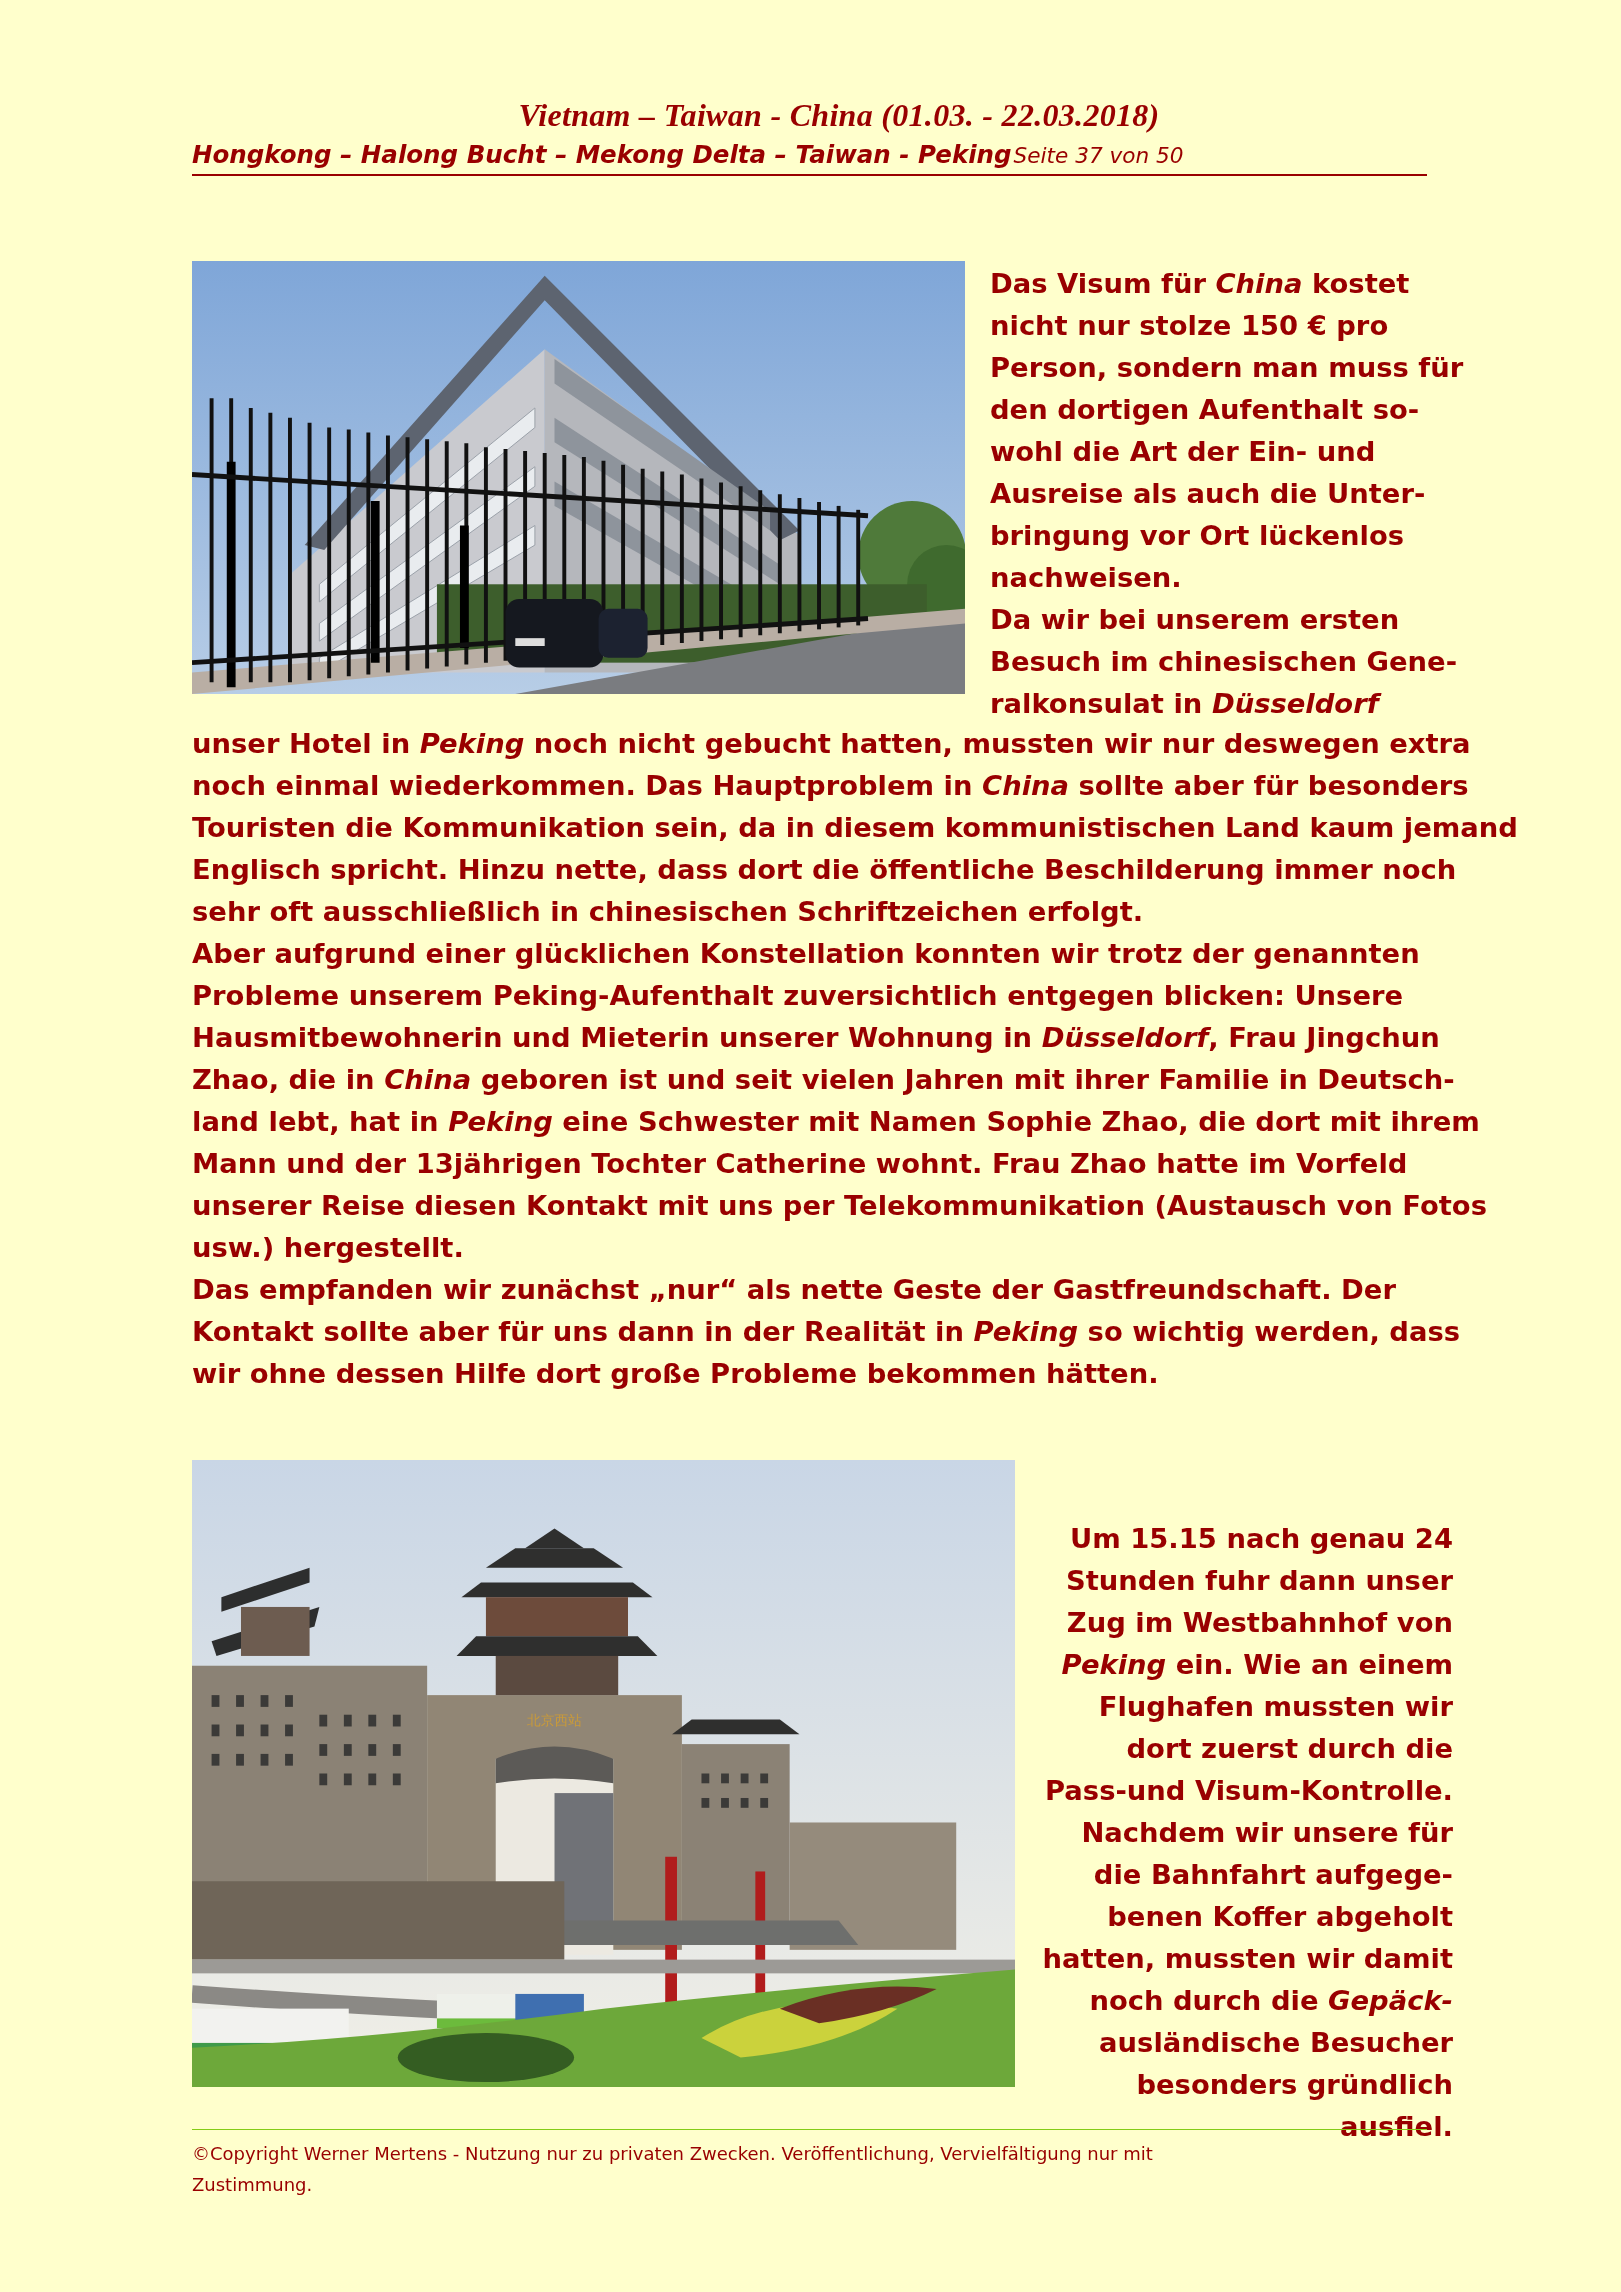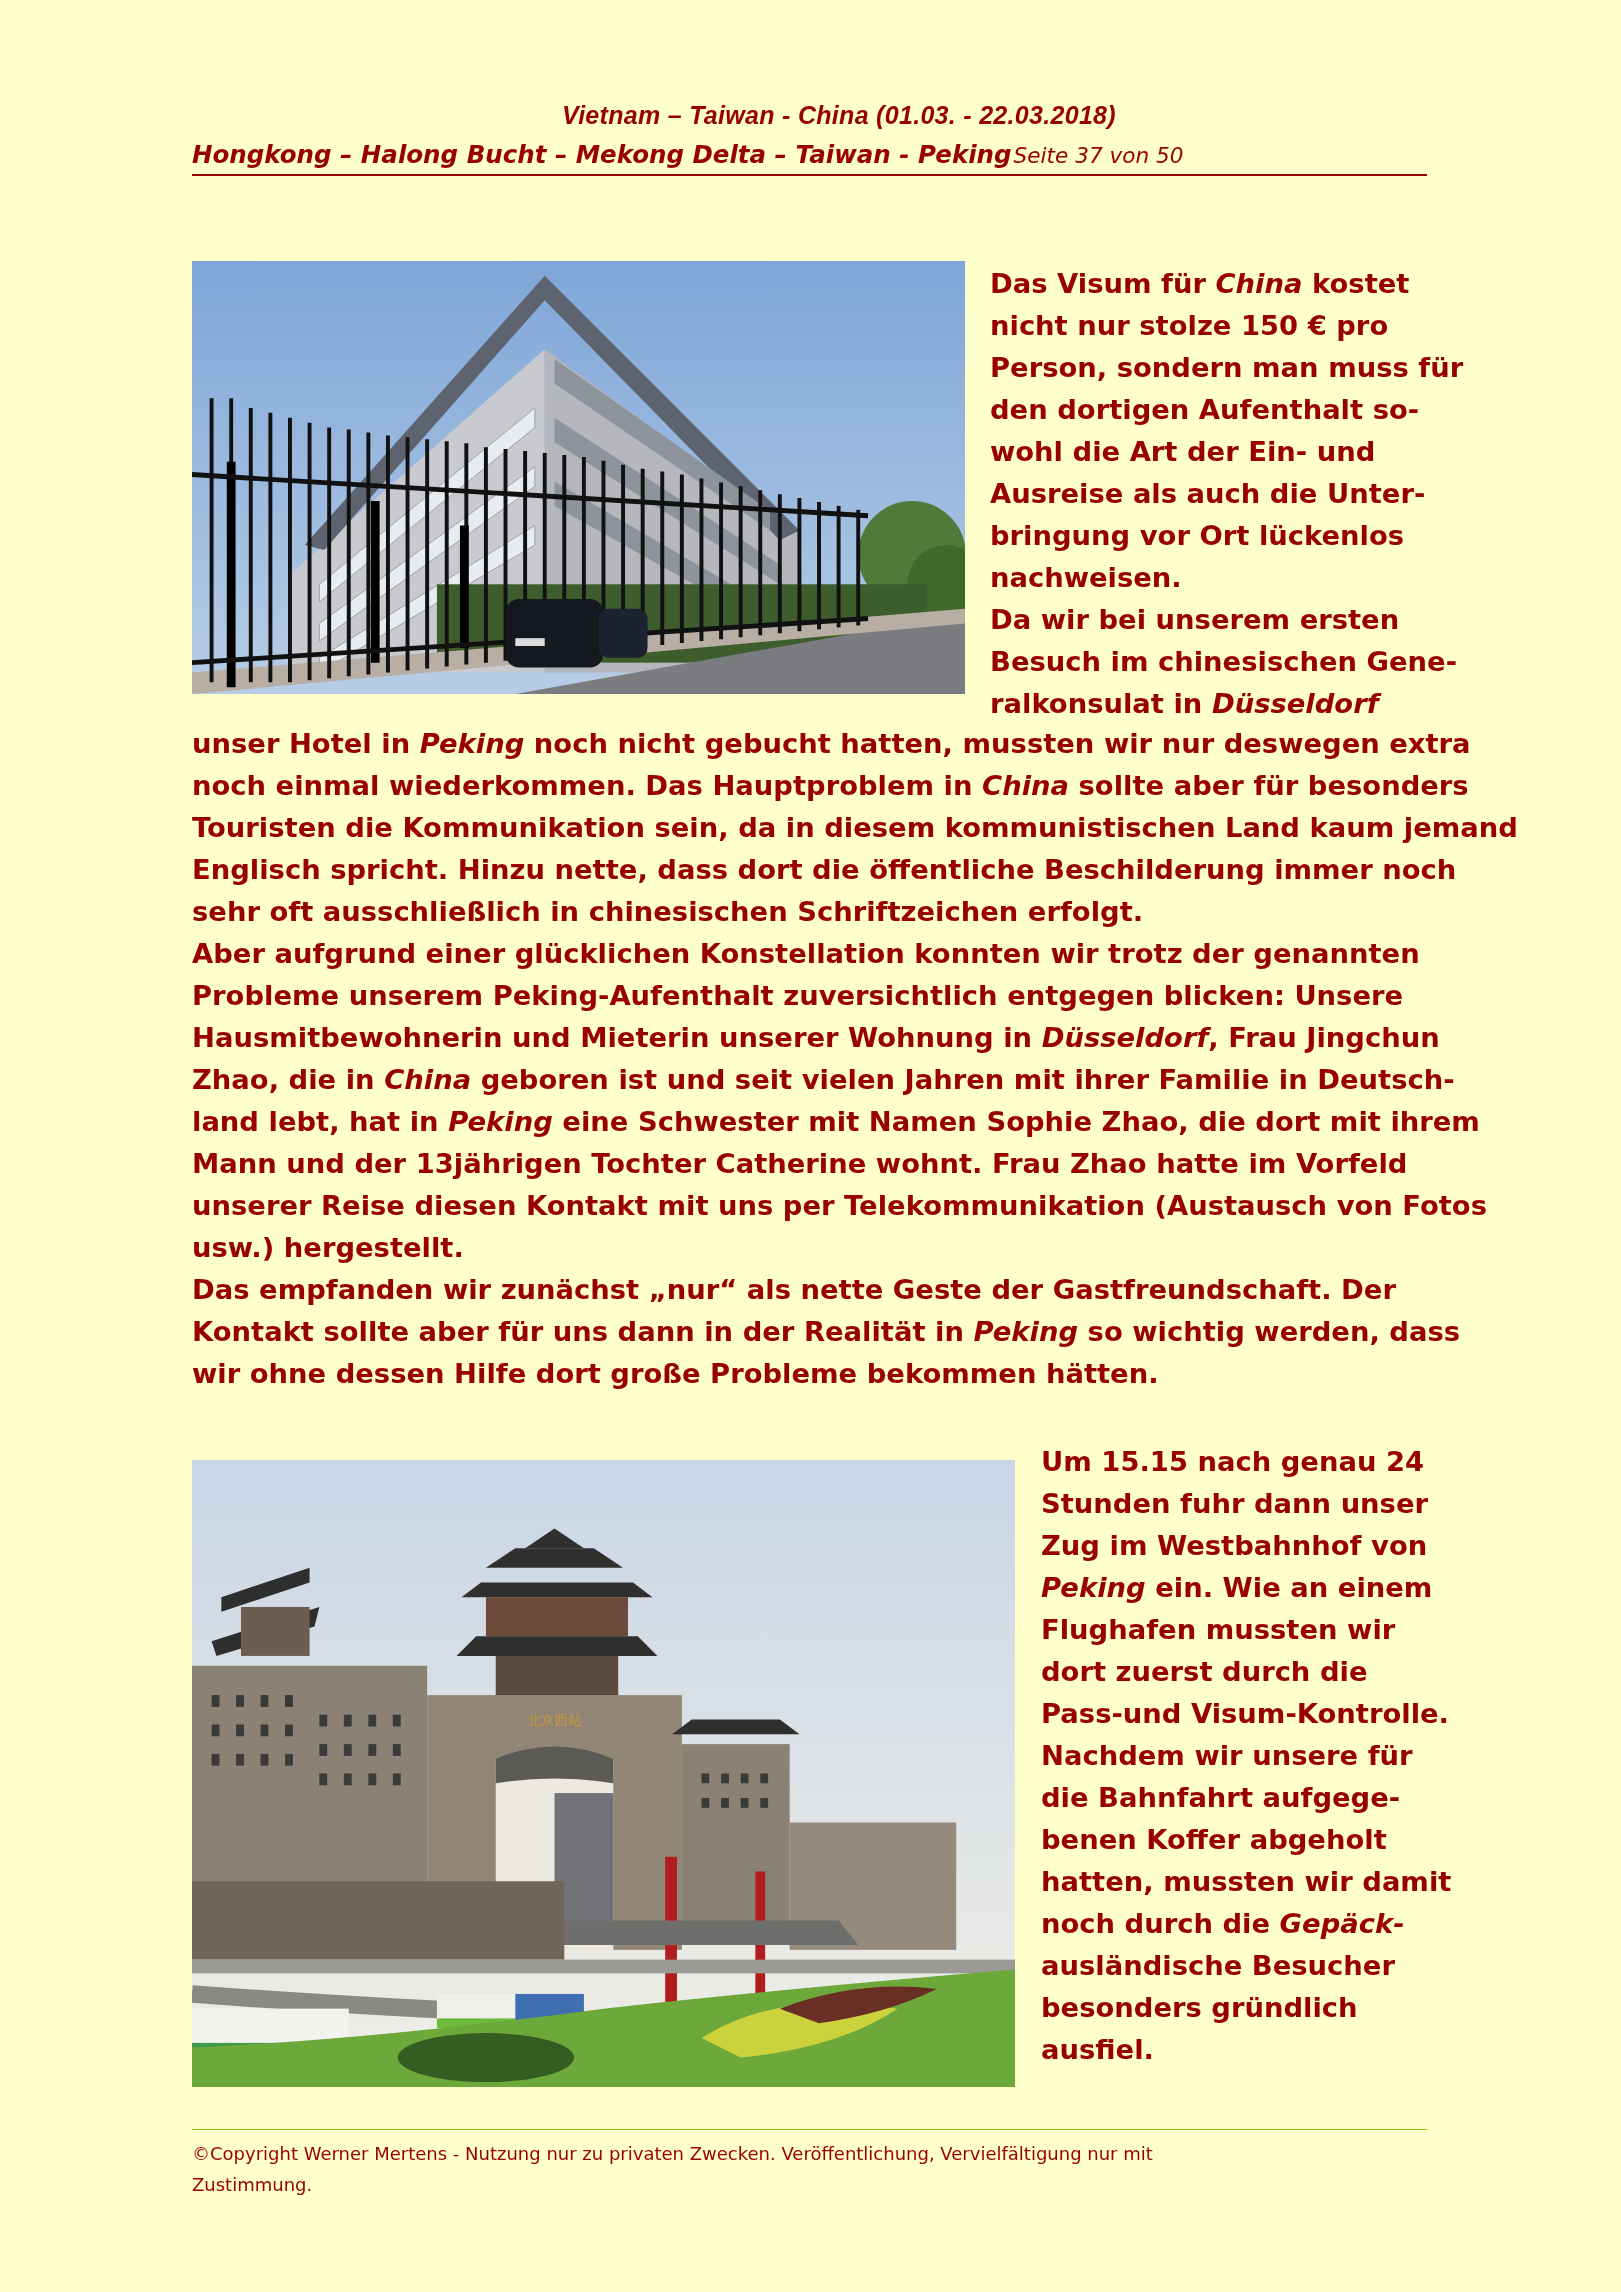--- a/index.html
+++ b/index.html
@@ -9,22 +9,22 @@
       position: relative;
       overflow: hidden;
       color: #990000;
       font-family: "DejaVu Sans", sans-serif;
     }
     .header {
       position: absolute; left: 192px; top: 96px; width: 1235px;
     }
     .header-line1 {
       text-align: center;
-      font-size: 25px; font-style: italic; font-weight: bold;
-      font-family: Liberation Sans, sans-serif;
+      font-size: 32px; font-style: italic; font-weight: bold;
+      font-family: Liberation Serif, serif;
       letter-spacing: 0.3px;
       height: 39px; line-height: 39px;
       padding-left: 59px;
     }
     .header-line2 {
       position: relative;
       height: 39px;
       border-bottom: 2.9px solid #990000;
       white-space: nowrap;
     }
@@ -273,21 +273,21 @@
     <rect x="250" y="570" width="120" height="10" fill="#6cbb3c"></rect>
     <rect x="330" y="545" width="70" height="45" fill="#3f6fb0"></rect>
 
     <path d="M0,640 L0,600 Q200,590 420,560 Q600,540 840,520 L840,640 Z" fill="#6da83a"></path>
     <ellipse cx="300" cy="610" rx="90" ry="25" fill="#345d22"></ellipse>
     <path d="M520,590 Q600,540 720,560 Q660,600 560,610 Z" fill="#cbd23c"></path>
     <path d="M600,560 Q680,530 760,540 Q710,565 640,575 Z" fill="#6a2f24"></path>
   </svg>
 </div>
 
-<div class="text" style="left:1041px; top:1441px; width:412px;" id="s2side">
+<div class="text" style="left:1041px; top:1518px; width:412px;text-align:right;" id="s2side">
     <span class="line"><span>Um 15.15 nach genau 24</span></span>
     <span class="line"><span>Stunden fuhr dann unser</span></span>
     <span class="line"><span>Zug im Westbahnhof von</span></span>
     <span class="line"><i>Peking</i><span> ein. Wie an einem</span></span>
     <span class="line"><span>Flughafen mussten wir</span></span>
     <span class="line"><span>dort zuerst durch die</span></span>
     <span class="line"><span>Pass-und Visum-Kontrolle.</span></span>
     <span class="line"><span>Nachdem wir unsere für</span></span>
     <span class="line"><span>die Bahnfahrt aufgege-</span></span>
     <span class="line"><span>benen Koffer abgeholt</span></span>

